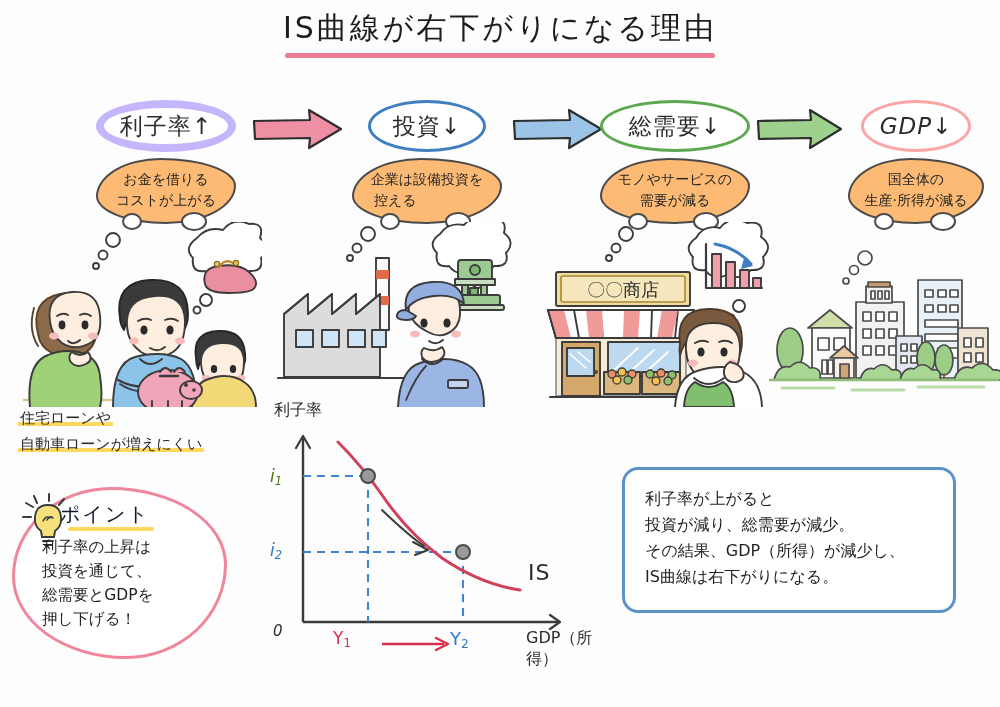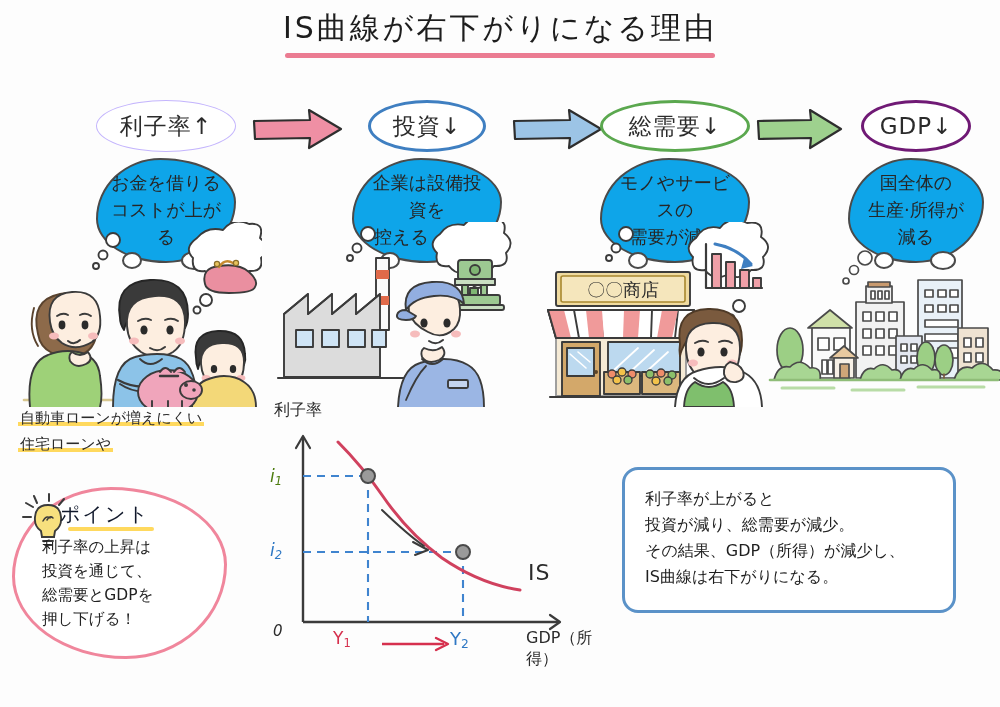--- a/index.html
+++ b/index.html
@@ -23,32 +23,32 @@
   
   .flow-node{position:absolute;}
   .pill{
     display:flex;align-items:center;justify-content:center;
     border-radius:50%/50%;
     background:#fff;
     font-size:23px;letter-spacing:1px;
     box-sizing:border-box;
     height:52px;
   }
-  .pill.pink{border:1px solid #c4b5fd;text-align:center;}
+  .pill.pink{border:8px solid #c4b5fd;text-align:center;}
   .pill.blue{border:3px solid #3f7fc1;text-align:center;}
   .pill.green{border:3px solid #5ba84f;}
-  .pill.purple{border:3px solid #701a75;}
+  .pill.purple{border:3px solid #fca5a5;font-style:italic;}
 
   .cloudcap{
     position:relative;margin-top:6px;
-    background:#0ea5e9;
+    background:#fdba74;
     border:2px solid #4a4a4a;
     border-radius:46% 54% 50% 50%/58% 42% 58% 42%;
     padding:9px 12px 11px;
-    font-size:18px;line-height:1.5;text-align:center;
+    font-size:14px;line-height:1.5;text-align:center;
     color:#262626;
     box-sizing:border-box;
   }
   .cloudcap:before,.cloudcap:after{
     content:"";position:absolute;background:#fff;border:2px solid #4a4a4a;border-radius:50%;
   }
   .cloudcap:before{width:16px;height:13px;left:18%;bottom:-8px;}
   .cloudcap:after{width:22px;height:15px;right:20%;bottom:-9px;}
 
   .arrow{position:absolute;}
@@ -408,22 +408,22 @@
       <path d="M92 130 q4-14 14-11 q9-9 18 1 q11-2 9 10z" fill="#a8d693"></path>
       <path d="M132 130 q4-14 14-11 q9-9 18 1 q10-2 8 10z" fill="#a8d693"></path>
       <path d="M186 130 q5-16 18-12 q11-10 21 2 q12-1 9 10z" fill="#a8d693"></path>
 
       <path d="M2 130 L230 130" stroke="#8fbd78" stroke-width="2.6"></path>
       <path d="M14 138 L66 138 M84 140 L136 140 M150 137 L216 137" stroke="#b8dca6" stroke-width="3"></path>
     </g>
   </svg>
 
   <div id="loan-note">
+    <div><span class="hl">住宅ローンや</span></div>
     <div><span class="hl">自動車ローンが増えにくい</span></div>
-    <div><span class="hl">住宅ローンや</span></div>
   </div>
 
   <div id="point-cloud">
     <div class="bub"></div>
     <svg style="position:absolute;left:8px;top:6px;" width="54" height="56" viewBox="0 0 54 56">
       <g stroke="#3b3b3b" stroke-width="1.9" fill="none" stroke-linecap="round">
         <path d="M28 12 q12 0 13 12 q1 9-6 14 l-1 6 l-12 0 l-1-6 q-7-5-6-14 q1-12 13-12z" fill="#f7e07e"></path>
         <path d="M22 44 h12 M23 48 h10 M25 52 h7"></path>
         <path d="M23 28 q3-6 7-3 M27 27 q3-5 6-2" stroke-width="1.5"></path>
         <path d="M6 10 L13 14 M3 24 L11 24 M14 3 L17 10 M29 1 L29 8 M44 6 L39 12" stroke-width="2"></path>

